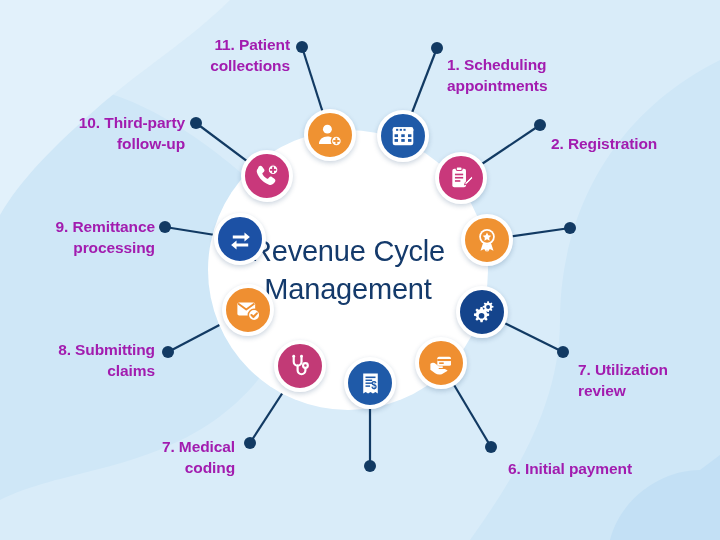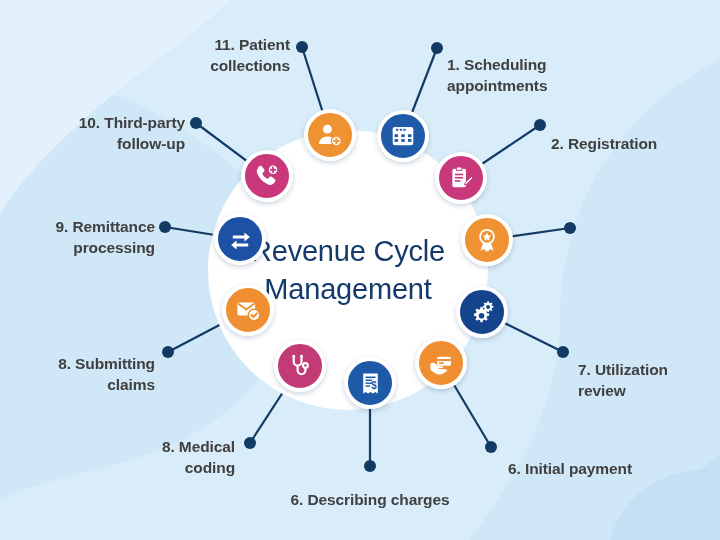--- a/index.html
+++ b/index.html
@@ -33,21 +33,21 @@
     width:52px;height:52px;margin-left:-26px;margin-top:-26px;
     border-radius:50%;
     display:flex;align-items:center;justify-content:center;
     box-sizing:border-box;
     border:4px solid #ffffff;
     box-shadow:0 2px 5px rgba(20,58,107,0.22);
   }
   .node svg{display:block;}
   .label{
     position:absolute;
-    color:#404040;
+    color:#a21caf;
     font-weight:bold;
     font-size:15.5px;
     line-height:1.33;
     letter-spacing:-0.1px;
     white-space:pre-line;
   }
   .label.right{text-align:left;margin-top:20px;}
   .label.left{text-align:right;}
   .label.center{text-align:center;}
 </style>
@@ -174,47 +174,46 @@
       <svg width="25" height="25" viewBox="0 0 24 24" fill="#ffffff">
         <path d="M5 2.4 h14 v19.2 l-2.3 -1.4 -2.35 1.4 -2.35 -1.4 -2.35 1.4 -2.3 -1.4 -2.35 1.4 Z"></path>
         <rect x="7.2" y="5.3" width="9.6" height="1.5" fill="#1f5aa8"></rect>
         <rect x="7.2" y="8.2" width="6.4" height="1.4" fill="#1f5aa8"></rect>
         <rect x="7.2" y="11" width="6.4" height="1.4" fill="#1f5aa8"></rect>
         <rect x="7.2" y="13.8" width="4.4" height="1.4" fill="#1f5aa8"></rect>
         <text x="15.3" y="17.3" font-size="9.6" font-weight="bold" fill="#1f5aa8" text-anchor="middle" font-family="Liberation Sans, sans-serif">$</text>
       </svg>
     </span>
   </div>
-  <div class="label center" style="left:250px;top:490px;width:240px;">6. Describing charges</div>
 
   <div class="node" style="left:300px;top:366px;background:#c23a76;">
     <span>
       <svg width="26" height="26" viewBox="0 0 24 24" fill="none" stroke="#ffffff" stroke-width="2" stroke-linecap="round">
         <path d="M6.2 3.4 v4.6 a3.6 3.6 0 0 0 7.2 0 V3.4"></path>
         <circle cx="6.2" cy="3" r="1.3" fill="#ffffff" stroke="none"></circle>
         <circle cx="13.4" cy="3" r="1.3" fill="#ffffff" stroke="none"></circle>
         <path d="M9.8 11.6 v4.4 a3.6 3.6 0 0 0 7.2 0 v-2.1"></path>
         <circle cx="17" cy="11.6" r="2.2" fill="none"></circle>
       </svg>
     </span>
   </div>
-  <div class="label left" style="left:60px;top:437px;width:175px;">8. Medical
+  <div class="label left" style="left:60px;top:437px;width:175px;">7. Medical
 coding</div>
 
   <div class="node" style="left:248px;top:310px;background:#ef8f31;">
     <span>
       <svg width="26" height="26" viewBox="0 0 24 24" fill="#ffffff">
         <rect x="2.2" y="5" width="16.4" height="12" rx="1.6"></rect>
         <path d="M2.8 5.9 L10.4 11.6 L18 5.9" fill="none" stroke="#ef8f31" stroke-width="1.7" stroke-linejoin="round"></path>
         <circle cx="17.6" cy="16.6" r="5.3" fill="#ffffff" stroke="#ef8f31" stroke-width="1.4"></circle>
         <path d="M15.2 16.7 l1.8 1.8 3.2 -3.4" fill="none" stroke="#ef8f31" stroke-width="1.9" stroke-linecap="round" stroke-linejoin="round"></path>
       </svg>
     </span>
   </div>
-  <div class="label left" style="left:10px;top:354px;width:145px;">8. Submitting
+  <div class="label left" style="left:10px;top:340px;width:145px;">8. Submitting
 claims</div>
 
   <div class="node" style="left:240px;top:239px;background:#1c51a5;">
     <span>
       <svg width="25" height="25" viewBox="0 0 24 24" fill="#ffffff">
         <path d="M4.6 8.2 h11.2 V5.3 L21 9.6 l-5.2 4.3 v-2.9 H4.6 Z"></path>
         <path d="M19.4 15.8 H8.2 v-2.9 L3 17.2 l5.2 4.3 v-2.9 h11.2 Z"></path>
       </svg>
     </span>
   </div>

